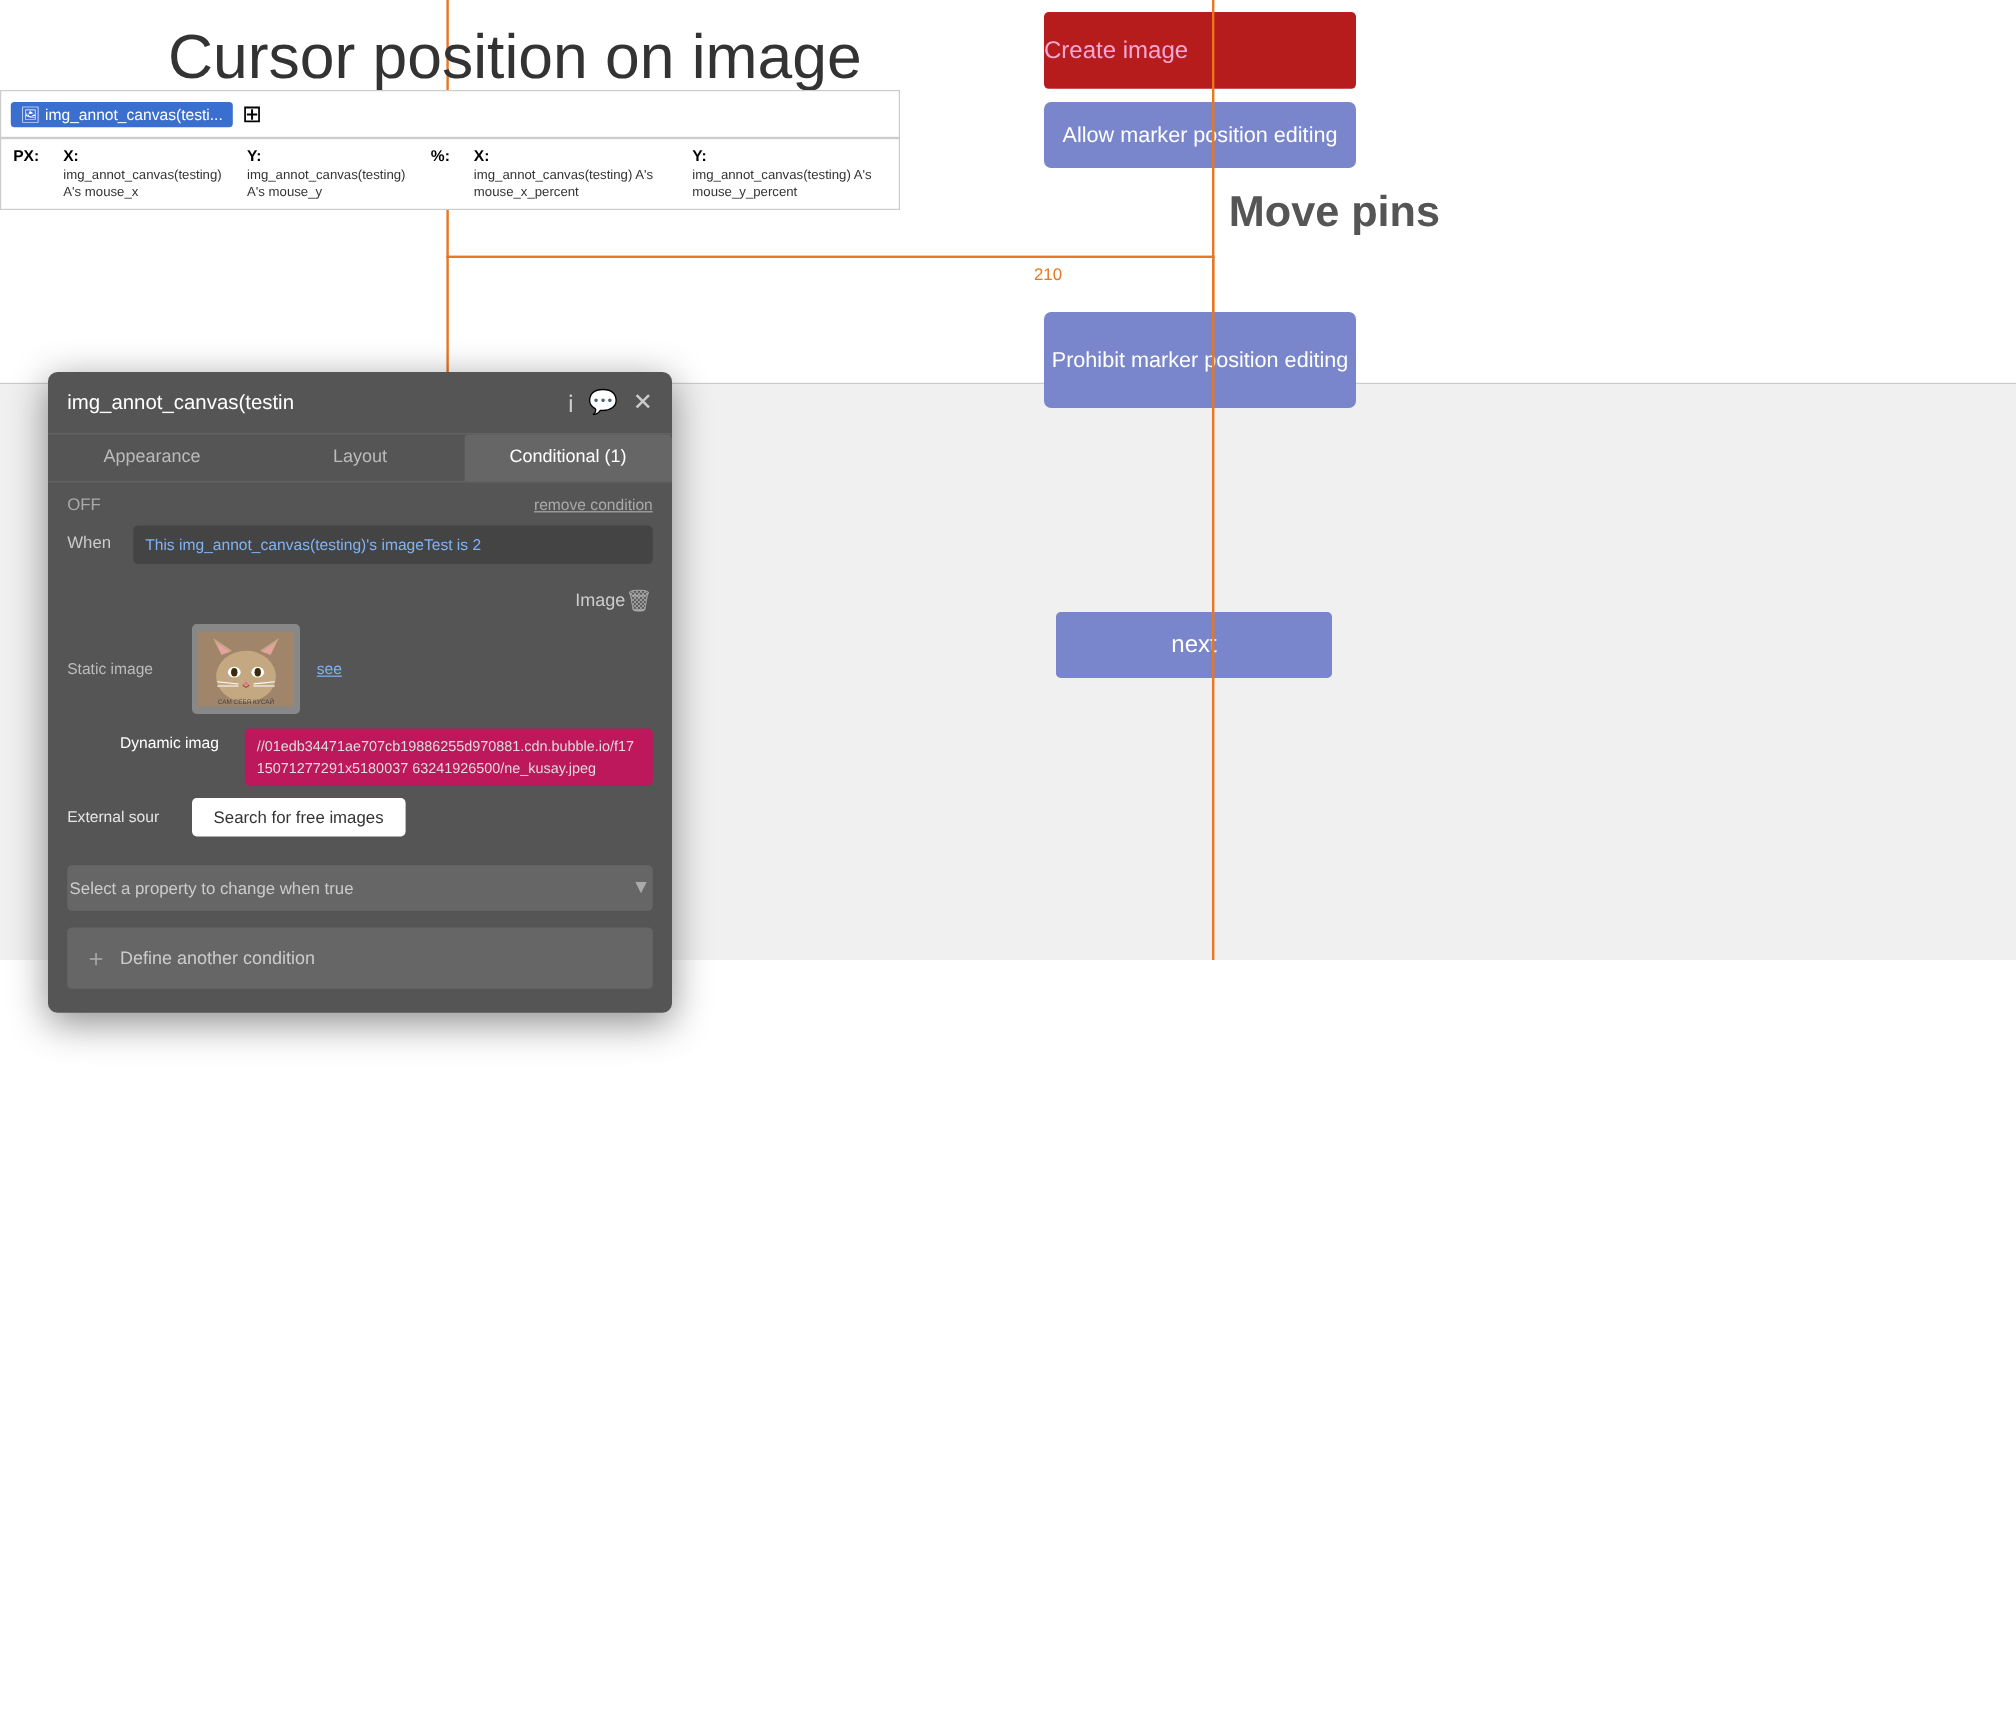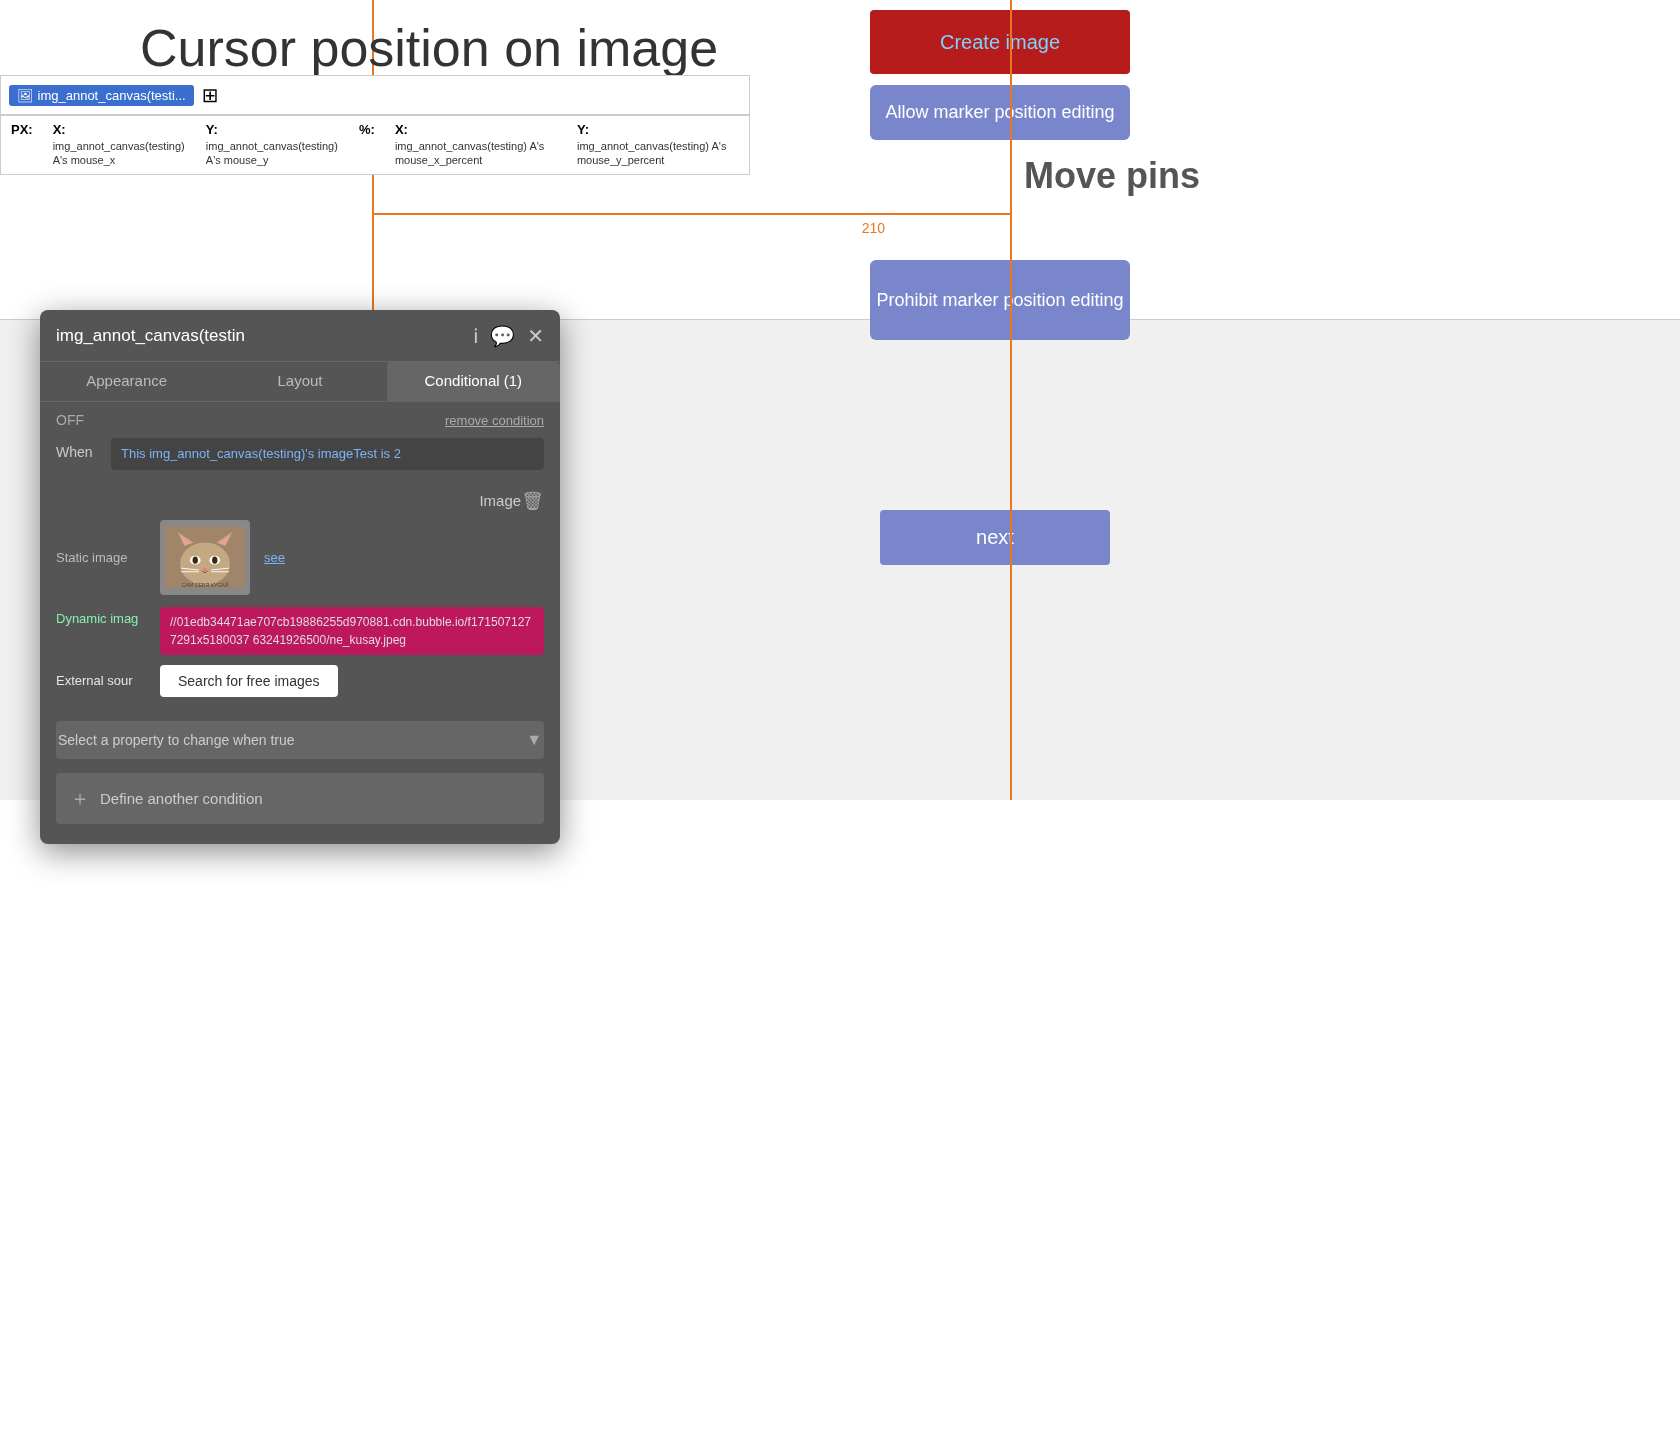--- a/index.html
+++ b/index.html
@@ -72,28 +72,28 @@
     }
 
     
     .create-image-btn {
       position: absolute;
       top: 10px;
       right: 550px;
       width: 260px;
       height: 64px;
       background: #b71c1c;
-      color: #7dd3fc;
+      color: #f9a8d4;
       border: none;
       border-radius: 4px;
       font-size: 20px;
       cursor: pointer;
       display: flex;
       align-items: center;
-      justify-content: center;
+      justify-content: flex-start;
     }
 
     
     .allow-marker-btn {
       position: absolute;
       top: 85px;
       right: 550px;
       width: 260px;
       height: 55px;
       background: #7986cb;
@@ -397,24 +397,25 @@
     }
 
     .dynamic-image-row {
       display: flex;
       align-items: flex-start;
       gap: 14px;
       margin-bottom: 10px;
     }
 
     .dynamic-label {
-      color: #86efac;
+      color: #ffffff;
       font-size: 13px;
       min-width: 90px;
       padding-top: 4px;
+      margin-left: 44px;
     }
 
     .dynamic-url {
       background: #be185d;
       border-radius: 4px;
       padding: 6px 10px;
       font-size: 12px;
       color: #ddd;
       flex: 1;
       line-height: 1.5;

